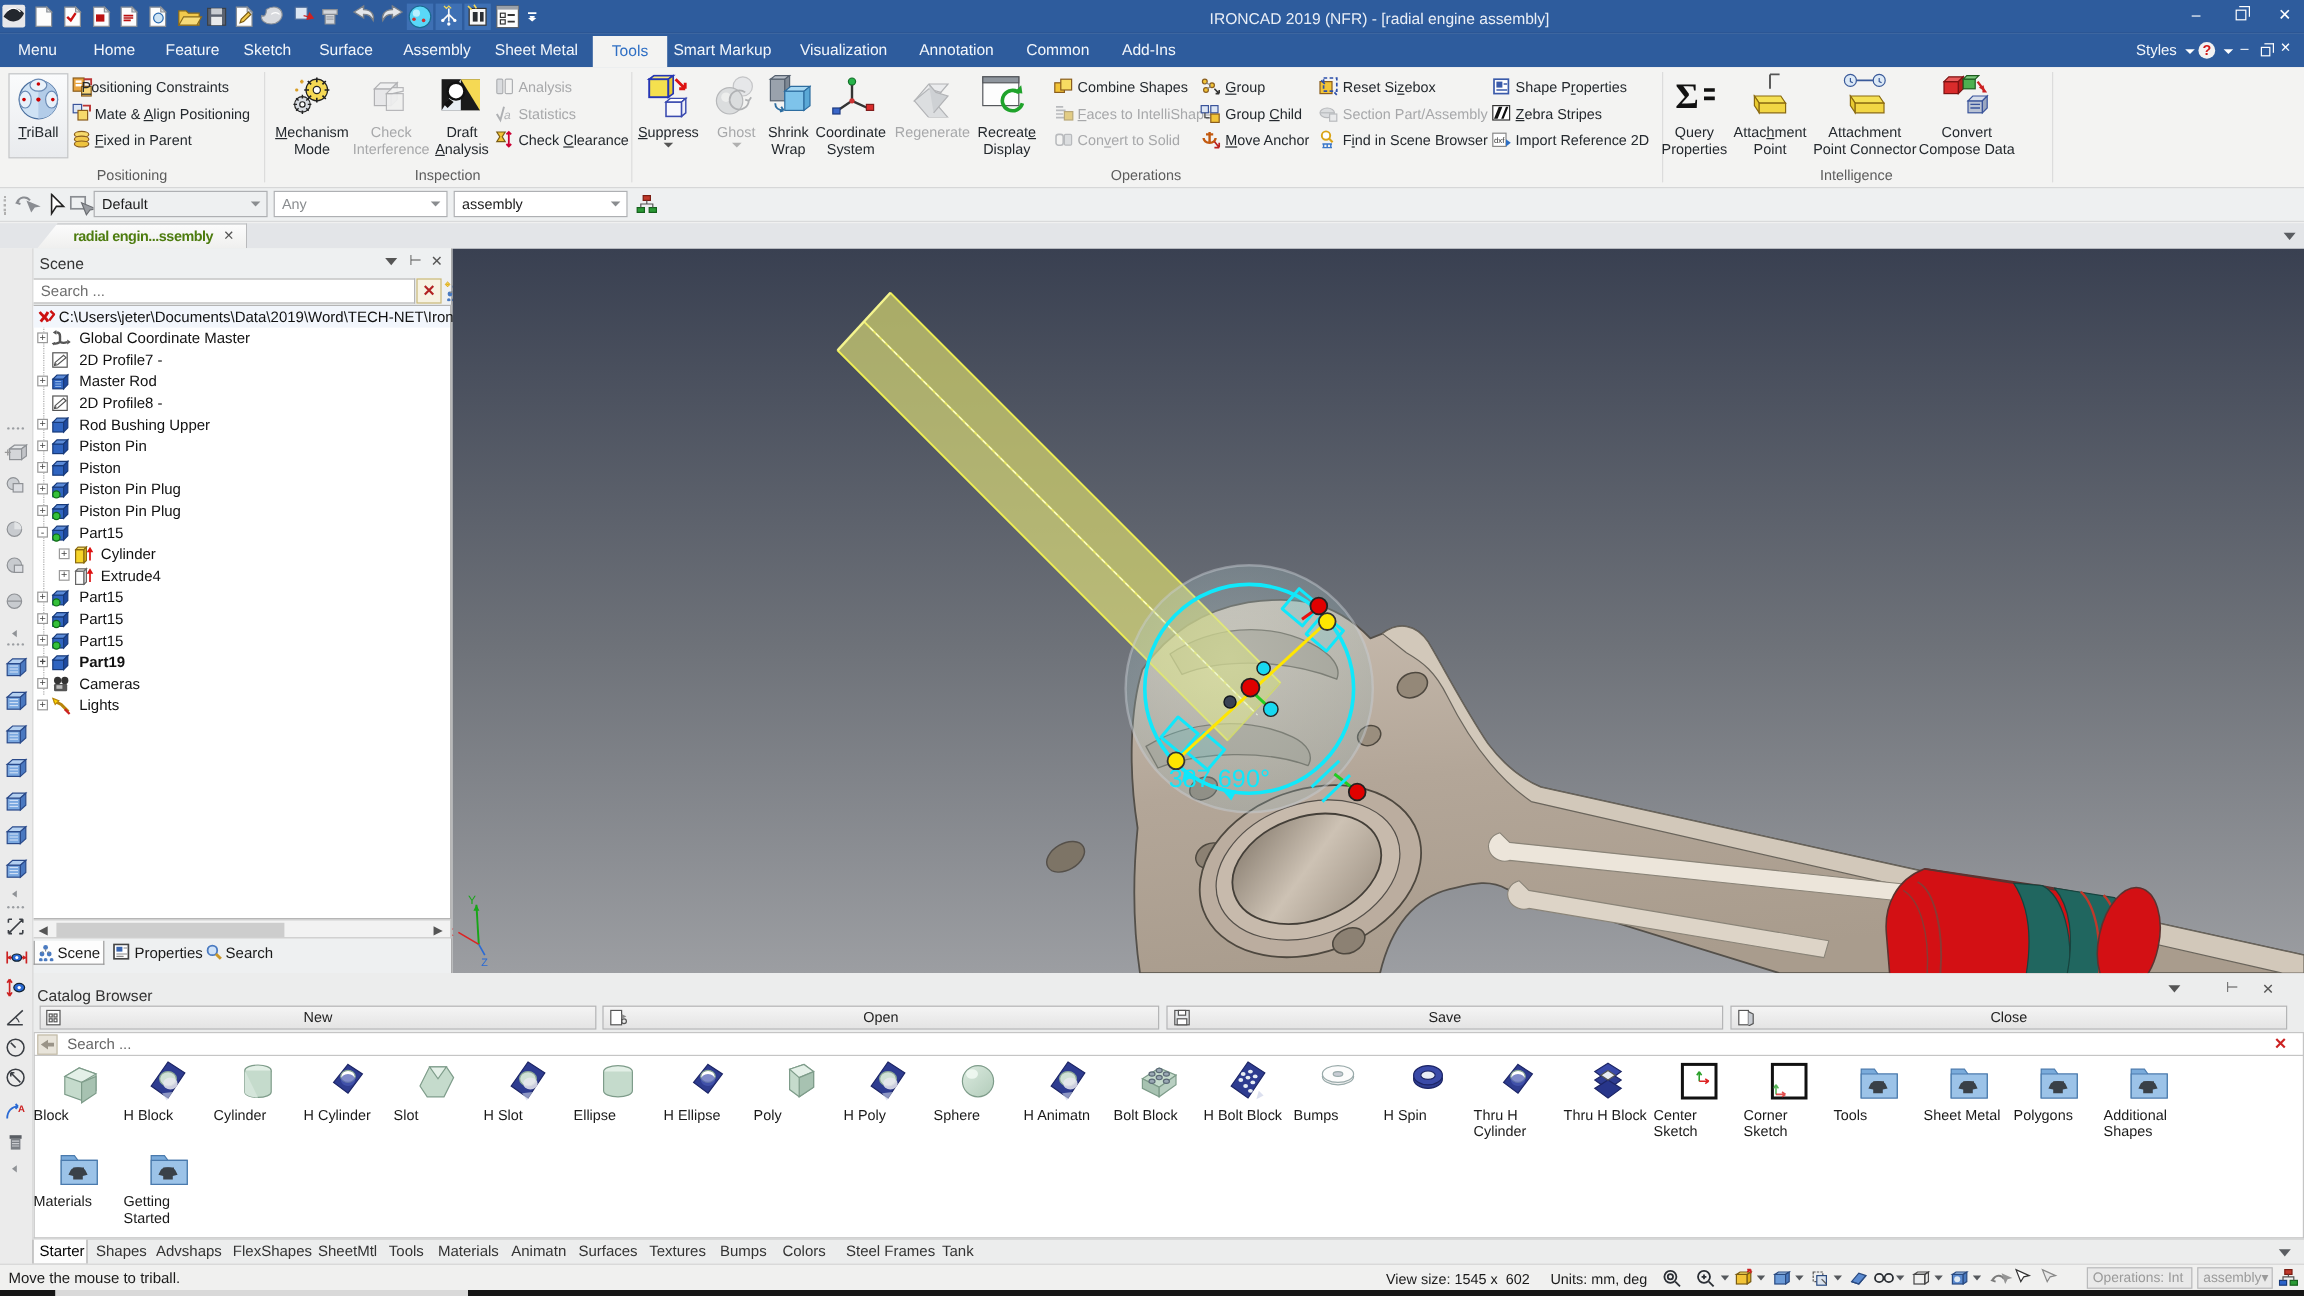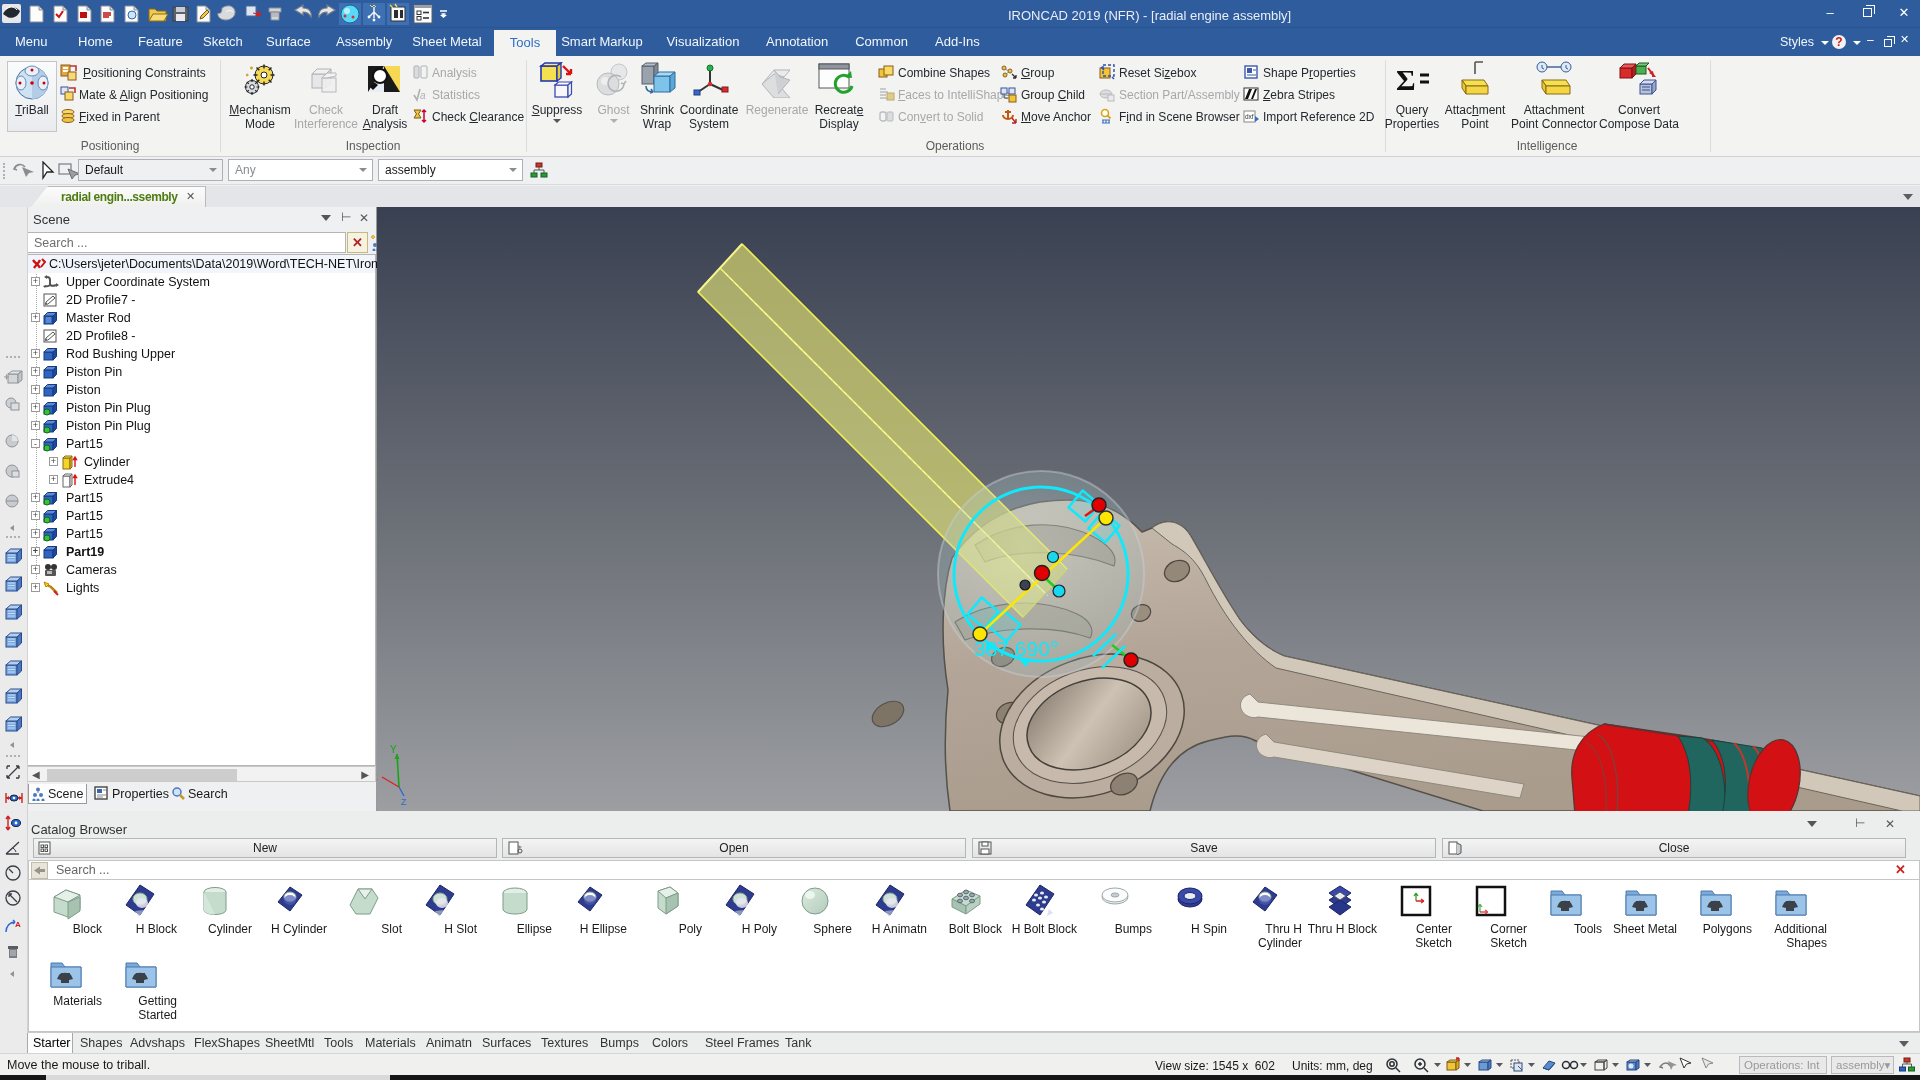--- a/index.html
+++ b/index.html
@@ -33,21 +33,21 @@
 
 #scene{position:absolute;left:28px;top:207px;width:349px;height:604px;background:#eef0f1;border-right:1px solid #9a9a9a}
 #scene-tree{position:absolute;left:0;top:47px;width:348px;height:512px;background:#fff;border:1px solid #b5b5b5;border-left:none}
 .trow{position:absolute;left:0;white-space:nowrap;font-size:12.5px;color:#111;height:18px;line-height:18px}
 .pbox{position:absolute;width:9px;height:9px;border:1px solid #9a9a9a;background:#fff;font-size:9px;line-height:7px;text-align:center;color:#444}
 
 #viewport{position:absolute;left:377px;top:207px;width:1543px;height:604px}
 
 #catalog{position:absolute;left:28px;top:811px;width:1892px;height:221px;background:#eceded}
 .cbtn{position:absolute;top:27px;height:20px;border:1px solid #b4b5b6;background:linear-gradient(#f4f4f4,#e4e4e4);text-align:center;font-size:12px;line-height:18px;color:#222}
-.citem{position:absolute;width:74px;text-align:right;font-size:12px;color:#1a1a1a}
+.citem{position:absolute;width:74px;text-align:left;font-size:12px;color:#1a1a1a}
 #cattabs{position:absolute;left:28px;top:1032px;width:1892px;height:21px;background:#eceded;border-top:1px solid #c9cacb}
 .ctab{position:absolute;top:0;height:21px;line-height:20px;font-size:12.5px;color:#333}
 
 #statusbar{position:absolute;left:0;top:1053px;width:1920px;height:22px;background:#f0f0ef;border-top:1px solid #d4d4d4}
 #blackstrip{position:absolute;left:0;top:1075px;width:1920px;height:5px;background:#161616}
 </style>
 </head>
 <body>
 
 <div id="titlebar"></div>
@@ -178,21 +178,21 @@
 <svg class="abs" style="left:60px;top:86px" width="17" height="17" viewBox="0 0 17 17">
       <rect x="1" y="1" width="7" height="7" fill="#dce6f4" stroke="#39539a"></rect>
       <rect x="5" y="6" width="8" height="8" fill="#f7d96b" stroke="#8a5d1d"></rect>
       <path d="M9 2l6 0 0 5" stroke="#b33" fill="none" stroke-width="1.6"></path>
     </svg>
 <svg class="abs" style="left:60px;top:108px" width="17" height="17" viewBox="0 0 17 17">
       <ellipse cx="8" cy="4" rx="6" ry="2.5" fill="#f7d96b" stroke="#8a5d1d"></ellipse>
       <ellipse cx="8" cy="8" rx="6" ry="2.5" fill="#f2c94e" stroke="#8a5d1d"></ellipse>
       <ellipse cx="8" cy="12" rx="6" ry="2.5" fill="#eec33e" stroke="#8a5d1d"></ellipse>
     </svg>
-<div class="rtx" style="left:83px;top:66px"><u>P</u>ositioning Constraints</div>
+<div class="rtx" style="left:68px;top:66px"><u>P</u>ositioning Constraints</div>
 <div class="rtx" style="left:79px;top:88px">Mate &amp; <u>A</u>lign Positioning</div>
 <div class="rtx" style="left:79px;top:110px"><u>F</u>ixed in Parent</div>
 
 <svg class="abs" style="left:242px;top:62px" width="36" height="36" viewBox="0 0 36 36">
  <path d="M8 6l3 0M9.5 4.5l0 3M4 13l2.5 0M5.2 11.8l0 2.5" stroke="#d99f28" stroke-width="1.6"></path>
  <circle cx="22" cy="13" r="9" fill="#f5d954" stroke="#222"></circle>
       <circle cx="22" cy="13" r="3" fill="#fff" stroke="#222"></circle>
  <g stroke="#222" stroke-width="1.4">
         <path d="M22 2.5v4M22 19.5v4M11.5 13h4M28.5 13h4M14.5 5.5l2.8 2.8M26.7 17.7l2.8 2.8M29.5 5.5l-2.8 2.8M17.3 17.7l-2.8 2.8"></path>
       </g>
@@ -557,21 +557,21 @@
           <path d="M10 1l3 3-4 5" stroke="#cc1111" stroke-width="2" fill="none"></path>
         </svg>
         <span style="position:absolute;left:21px">C:\Users\jeter\Documents\Data\2019\Word\TECH-NET\IronC</span>
       </div>
    <div class="trow" style="top:18px">
         <div class="pbox" style="left:3px;top:4px">+</div>
         <svg class="abs" style="left:15px;top:2px" width="16" height="15" viewBox="0 0 16 15">
           <path d="M4 2c2 0 3 1 3 3v5M7 10c0 0 -3 2 -5 1M7 10c2 1 4 1 6 0" stroke="#555" stroke-width="2" fill="none"></path>
           <path d="M4 0l-3 2 3 2zM2 13l-2 -2 3 -1zM13 12l3 -2 -3 -2z" fill="#555"></path>
         </svg>
-        <span style="position:absolute;left:38px">Upper Coordinate System</span>
+        <span style="position:absolute;left:38px">Global Coordinate Master</span>
       </div>
    <div class="trow" style="top:36px">
         <svg class="abs" style="left:15px;top:2px" width="15" height="15" viewBox="0 0 15 15">
           <rect x="1" y="1" width="12" height="12" fill="#fff" stroke="#555"></rect>
           <path d="M3 9l7 -6 2 2 -7 6 -2.5 0.5z" fill="#fff" stroke="#555"></path>
           <path d="M2 11l2 -1" stroke="#555"></path>
         </svg>
         <span style="position:absolute;left:38px">2D Profile7 -</span>
       </div>
    <div class="trow" style="top:54px">

